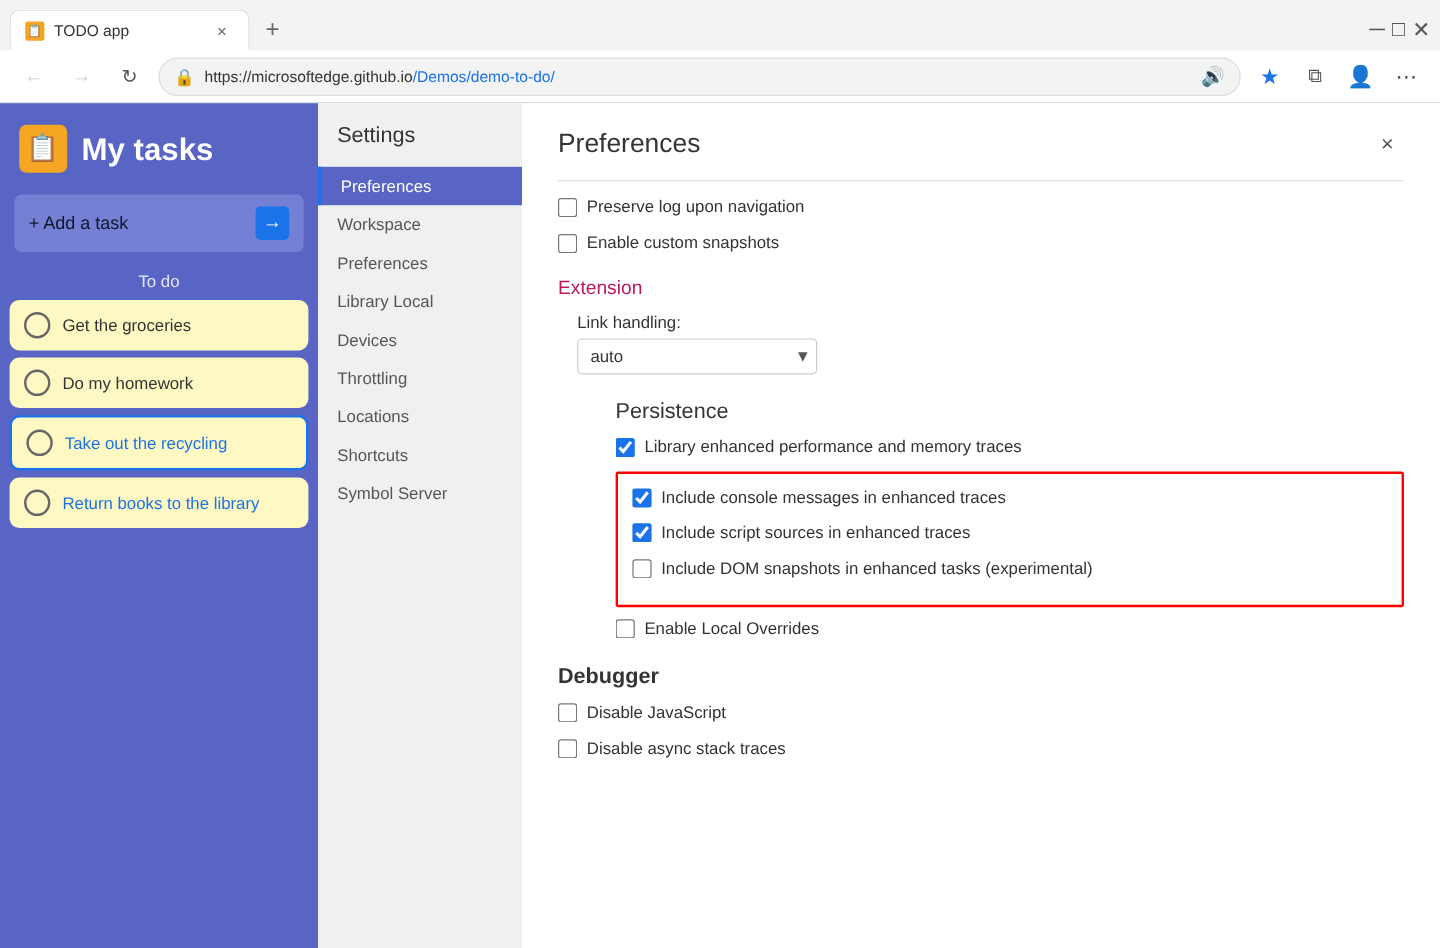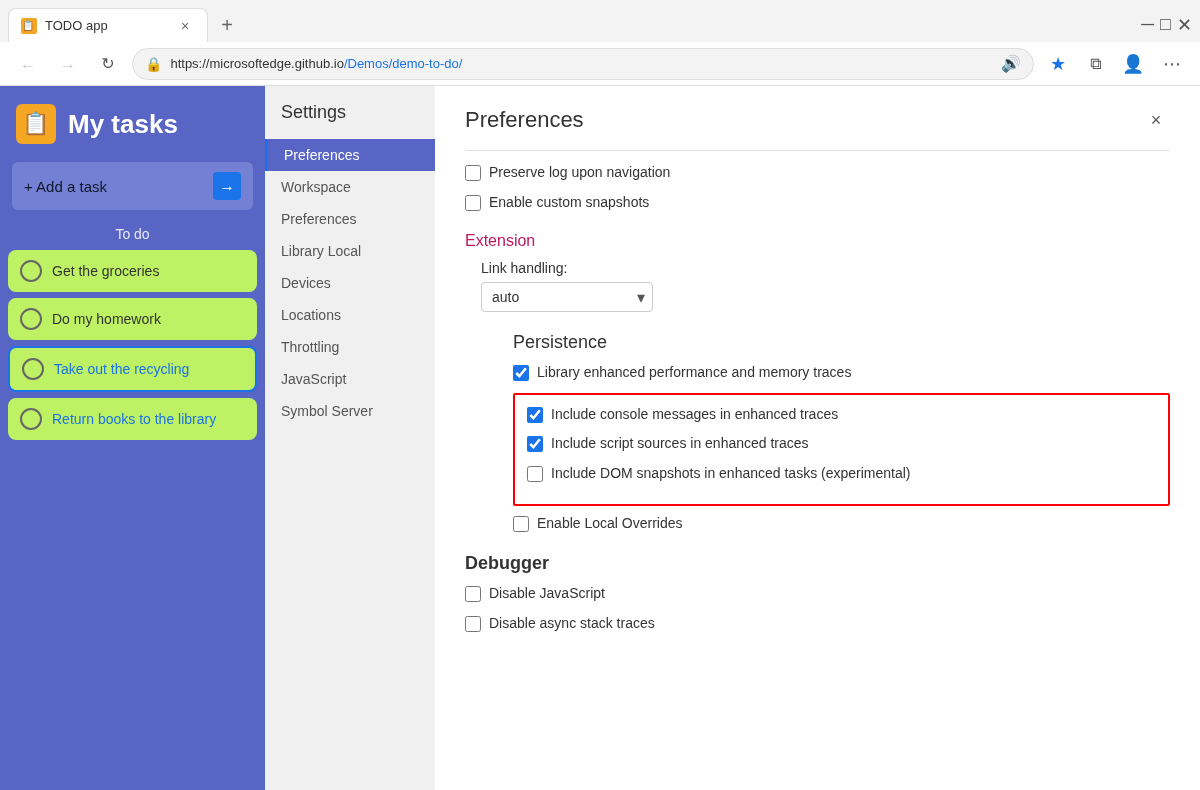--- a/index.html
+++ b/index.html
@@ -160,21 +160,21 @@
       font-size: 16px;
     }
     .todo-section-label {
       text-align: center;
       color: rgba(255,255,255,0.85);
       font-size: 14px;
       margin-bottom: 8px;
     }
     .task-item {
       margin: 0 8px 6px 8px;
-      background: #bef264;
+      background: #fef9c3;
       border-radius: 8px;
       display: flex;
       align-items: center;
       padding: 10px 12px;
       gap: 10px;
       cursor: pointer;
     }
     .task-item.active-task {
       border: 2px solid #1a73e8;
     }
@@ -291,21 +291,21 @@
       display: inline-block;
     }
     .select-field {
       appearance: none;
       background: white;
       border: 1px solid #ccc;
       border-radius: 4px;
       padding: 6px 30px 6px 10px;
       font-size: 14px;
       color: #333;
-      width: 172px;
+      width: 200px;
       cursor: pointer;
     }
     .select-arrow {
       position: absolute;
       right: 8px;
       top: 50%;
       transform: translateY(-50%);
       pointer-events: none;
       color: #555;
     }
@@ -428,23 +428,23 @@
   <div class="devtools-panel">
 
     <div class="settings-sidebar">
       <div class="settings-title">Settings</div>
 
       <div class="settings-item active">Preferences</div>
       <div class="settings-item">Workspace</div>
       <div class="settings-item">Preferences</div>
       <div class="settings-item">Library Local</div>
       <div class="settings-item">Devices</div>
+      <div class="settings-item">Throttling</div>
       <div class="settings-item">Locations</div>
-      <div class="settings-item">Throttling</div>
-      <div class="settings-item">JavaScript</div>
+      <div class="settings-item">Shortcuts</div>
       <div class="settings-item">Symbol Server</div>
     </div>
 
     <div class="settings-content">
       <div class="settings-content-header">
         <span class="settings-section-title">Preferences</span>
         <div class="close-btn">×</div>
       </div>
 
       <hr class="divider-line">

